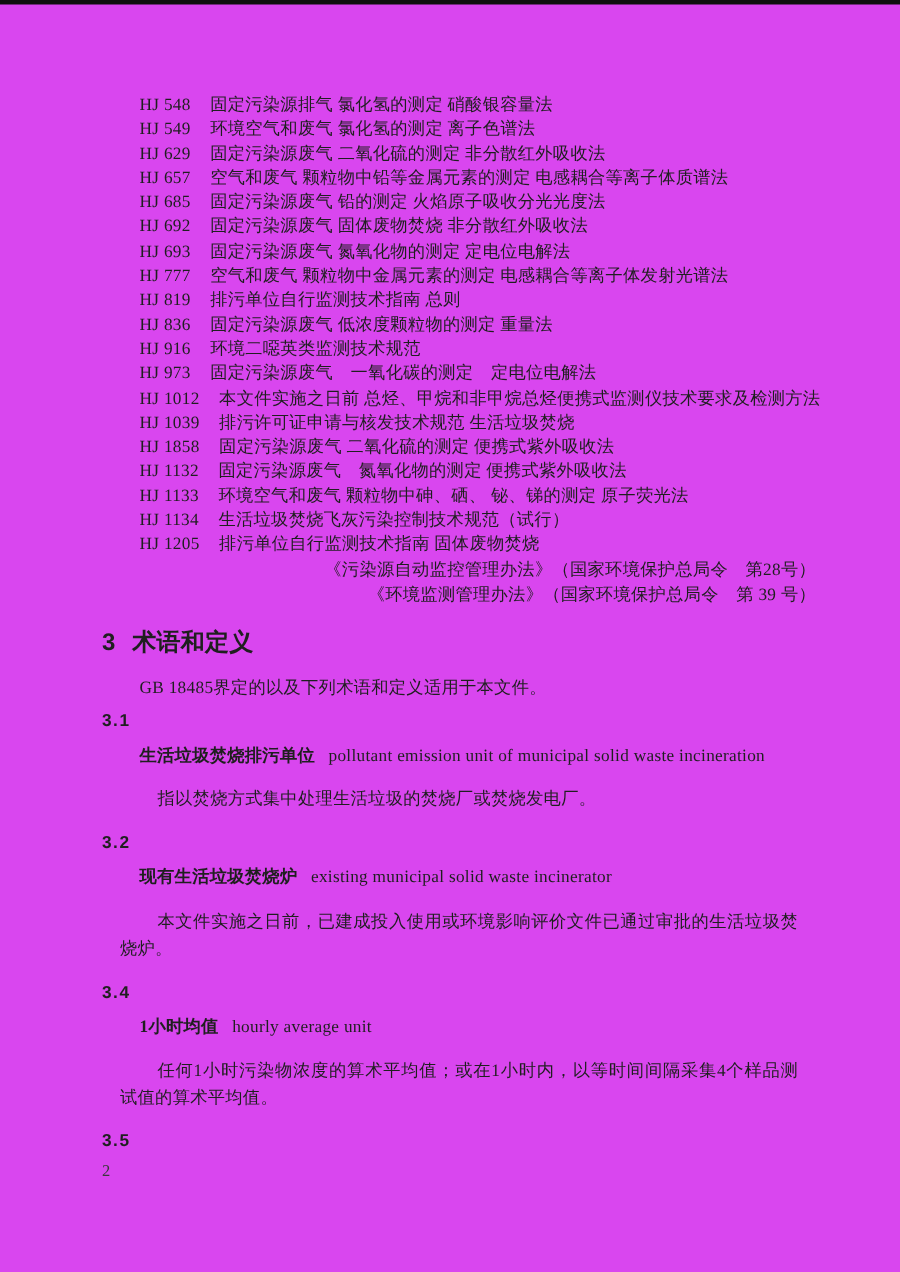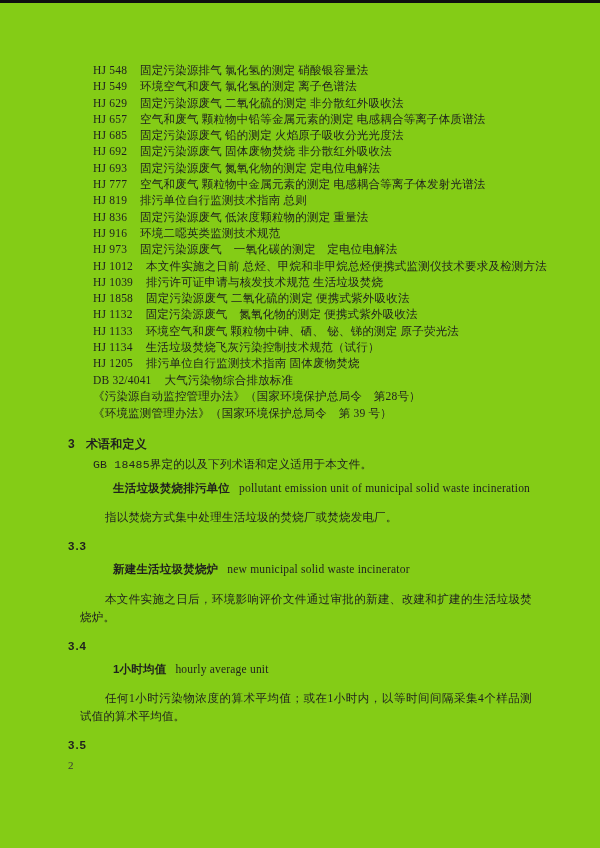--- a/index.html
+++ b/index.html
@@ -1,20 +1,20 @@
 <!DOCTYPE html>
 <html><head>
 <meta charset="utf-8">
 <style>
   html, body { margin: 0; padding: 0; background: #ffffff; }
   .page {
     position: relative;
     width: 600px;
     height: 848px;
-    background: #84cc16;
+    background: #d946ef;
     overflow: hidden;
     font-family: "Liberation Serif", "DejaVu Serif", serif;
     color: #1f1f1f;
     font-size: 11.5px;
     letter-spacing: 0.2px;
   }
   .top-rule {
     position: absolute;
     top: 0; left: 0;
     width: 100%; height: 3px;
@@ -29,57 +29,56 @@
     padding-left: 25px;
     white-space: nowrap;
   }
   .ref-code { display: inline-block; margin-right: 13px; }
   .ref-title { display: inline; }
   
   .admin-row {
     line-height: 17.5px;
     padding-left: 25px;
     white-space: nowrap;
+    text-align: right;
   }
   
   .sec-heading {
     margin: 13px 0 0 0;
     font-family: "Liberation Sans", "DejaVu Sans", sans-serif;
     font-weight: bold;
-    font-size: 12px;
+    font-size: 16px;
     line-height: 17px;
   }
   .sec-num { display: inline-block; margin-right: 11px; }
   .intro {
-    margin: 4px 0 0 0;
+    margin: 14px 0 0 0;
     line-height: 16px;
     text-indent: 25px;
-    font-family: Liberation Mono, monospace;
   }
   
   .terms-host { margin-top: 3px; }
   .clause-num {
     margin-top: 6px;
     font-family: "Liberation Sans", "DejaVu Sans", sans-serif;
     font-weight: bold;
     font-size: 11.5px;
     line-height: 16px;
     letter-spacing: 1px;
   }
   .term-line {
     margin: 8px 0 0 0;
     line-height: 15.5px;
     text-indent: 25px;
     white-space: nowrap;
   }
   .term-zh {
-    font-family: Liberation Sans, sans-serif;
+    font-family: Liberation Serif, serif;
     font-weight: bold;
     margin-right: 9px;
-    margin-left: 20px;
   }
   .term-en {
     font-weight: normal;
   }
   .term-def {
     margin: 12px;
     line-height: 18px;
     text-indent: 25px;
     text-align: justify;
   }
@@ -170,49 +169,47 @@
         </div>
 
         <div class="ref-row">
           <span class="ref-code">HJ 1134</span><span class="ref-title">生活垃圾焚烧飞灰污染控制技术规范（试行）</span>
         </div>
 
         <div class="ref-row">
           <span class="ref-code">HJ 1205</span><span class="ref-title">排污单位自行监测技术指南 固体废物焚烧</span>
         </div>
 
-        <div class="ref-row">
-          <span class="ref-code">DB 32/4041</span><span class="ref-title">大气污染物综合排放标准</span>
-        </div>
       </div>
 
     <div class="admin-list">
 
         <div class="admin-row">《污染源自动监控管理办法》（国家环境保护总局令　第28号）</div>
 
         <div class="admin-row">《环境监测管理办法》（国家环境保护总局令　第 39 号）</div>
       </div>
 
     <h3 class="sec-heading"><span class="sec-num">3</span><span>术语和定义</span></h3>
 
     <p class="intro">GB 18485界定的以及下列术语和定义适用于本文件。</p>
 
     <div class="terms-host">
 
         <div class="term-block">
+          <div class="clause-num">3.1</div>
           <p class="term-line"><span class="term-zh">生活垃圾焚烧排污单位</span><span class="term-en">pollutant emission unit of municipal solid waste incineration</span></p>
           <p class="term-def">指以焚烧方式集中处理生活垃圾的焚烧厂或焚烧发电厂。</p>
         </div>
 
-
         <div class="term-block">
-          <div class="clause-num">3.3</div>
-          <p class="term-line"><span class="term-zh">新建生活垃圾焚烧炉</span><span class="term-en">new municipal solid waste incinerator</span></p>
-          <p class="term-def">本文件实施之日后，环境影响评价文件通过审批的新建、改建和扩建的生活垃圾焚烧炉。</p>
-        </div>
+          <div class="clause-num">3.2</div>
+          <p class="term-line"><span class="term-zh">现有生活垃圾焚烧炉</span><span class="term-en">existing municipal solid waste incinerator</span></p>
+          <p class="term-def">本文件实施之日前，已建成投入使用或环境影响评价文件已通过审批的生活垃圾焚烧炉。</p>
+        </div>
+
 
         <div class="term-block">
           <div class="clause-num">3.4</div>
           <p class="term-line"><span class="term-zh">1小时均值</span><span class="term-en">hourly average unit</span></p>
           <p class="term-def">任何1小时污染物浓度的算术平均值；或在1小时内，以等时间间隔采集4个样品测试值的算术平均值。</p>
         </div>
       </div>
 
     <div class="clause-num">3.5</div>
 

